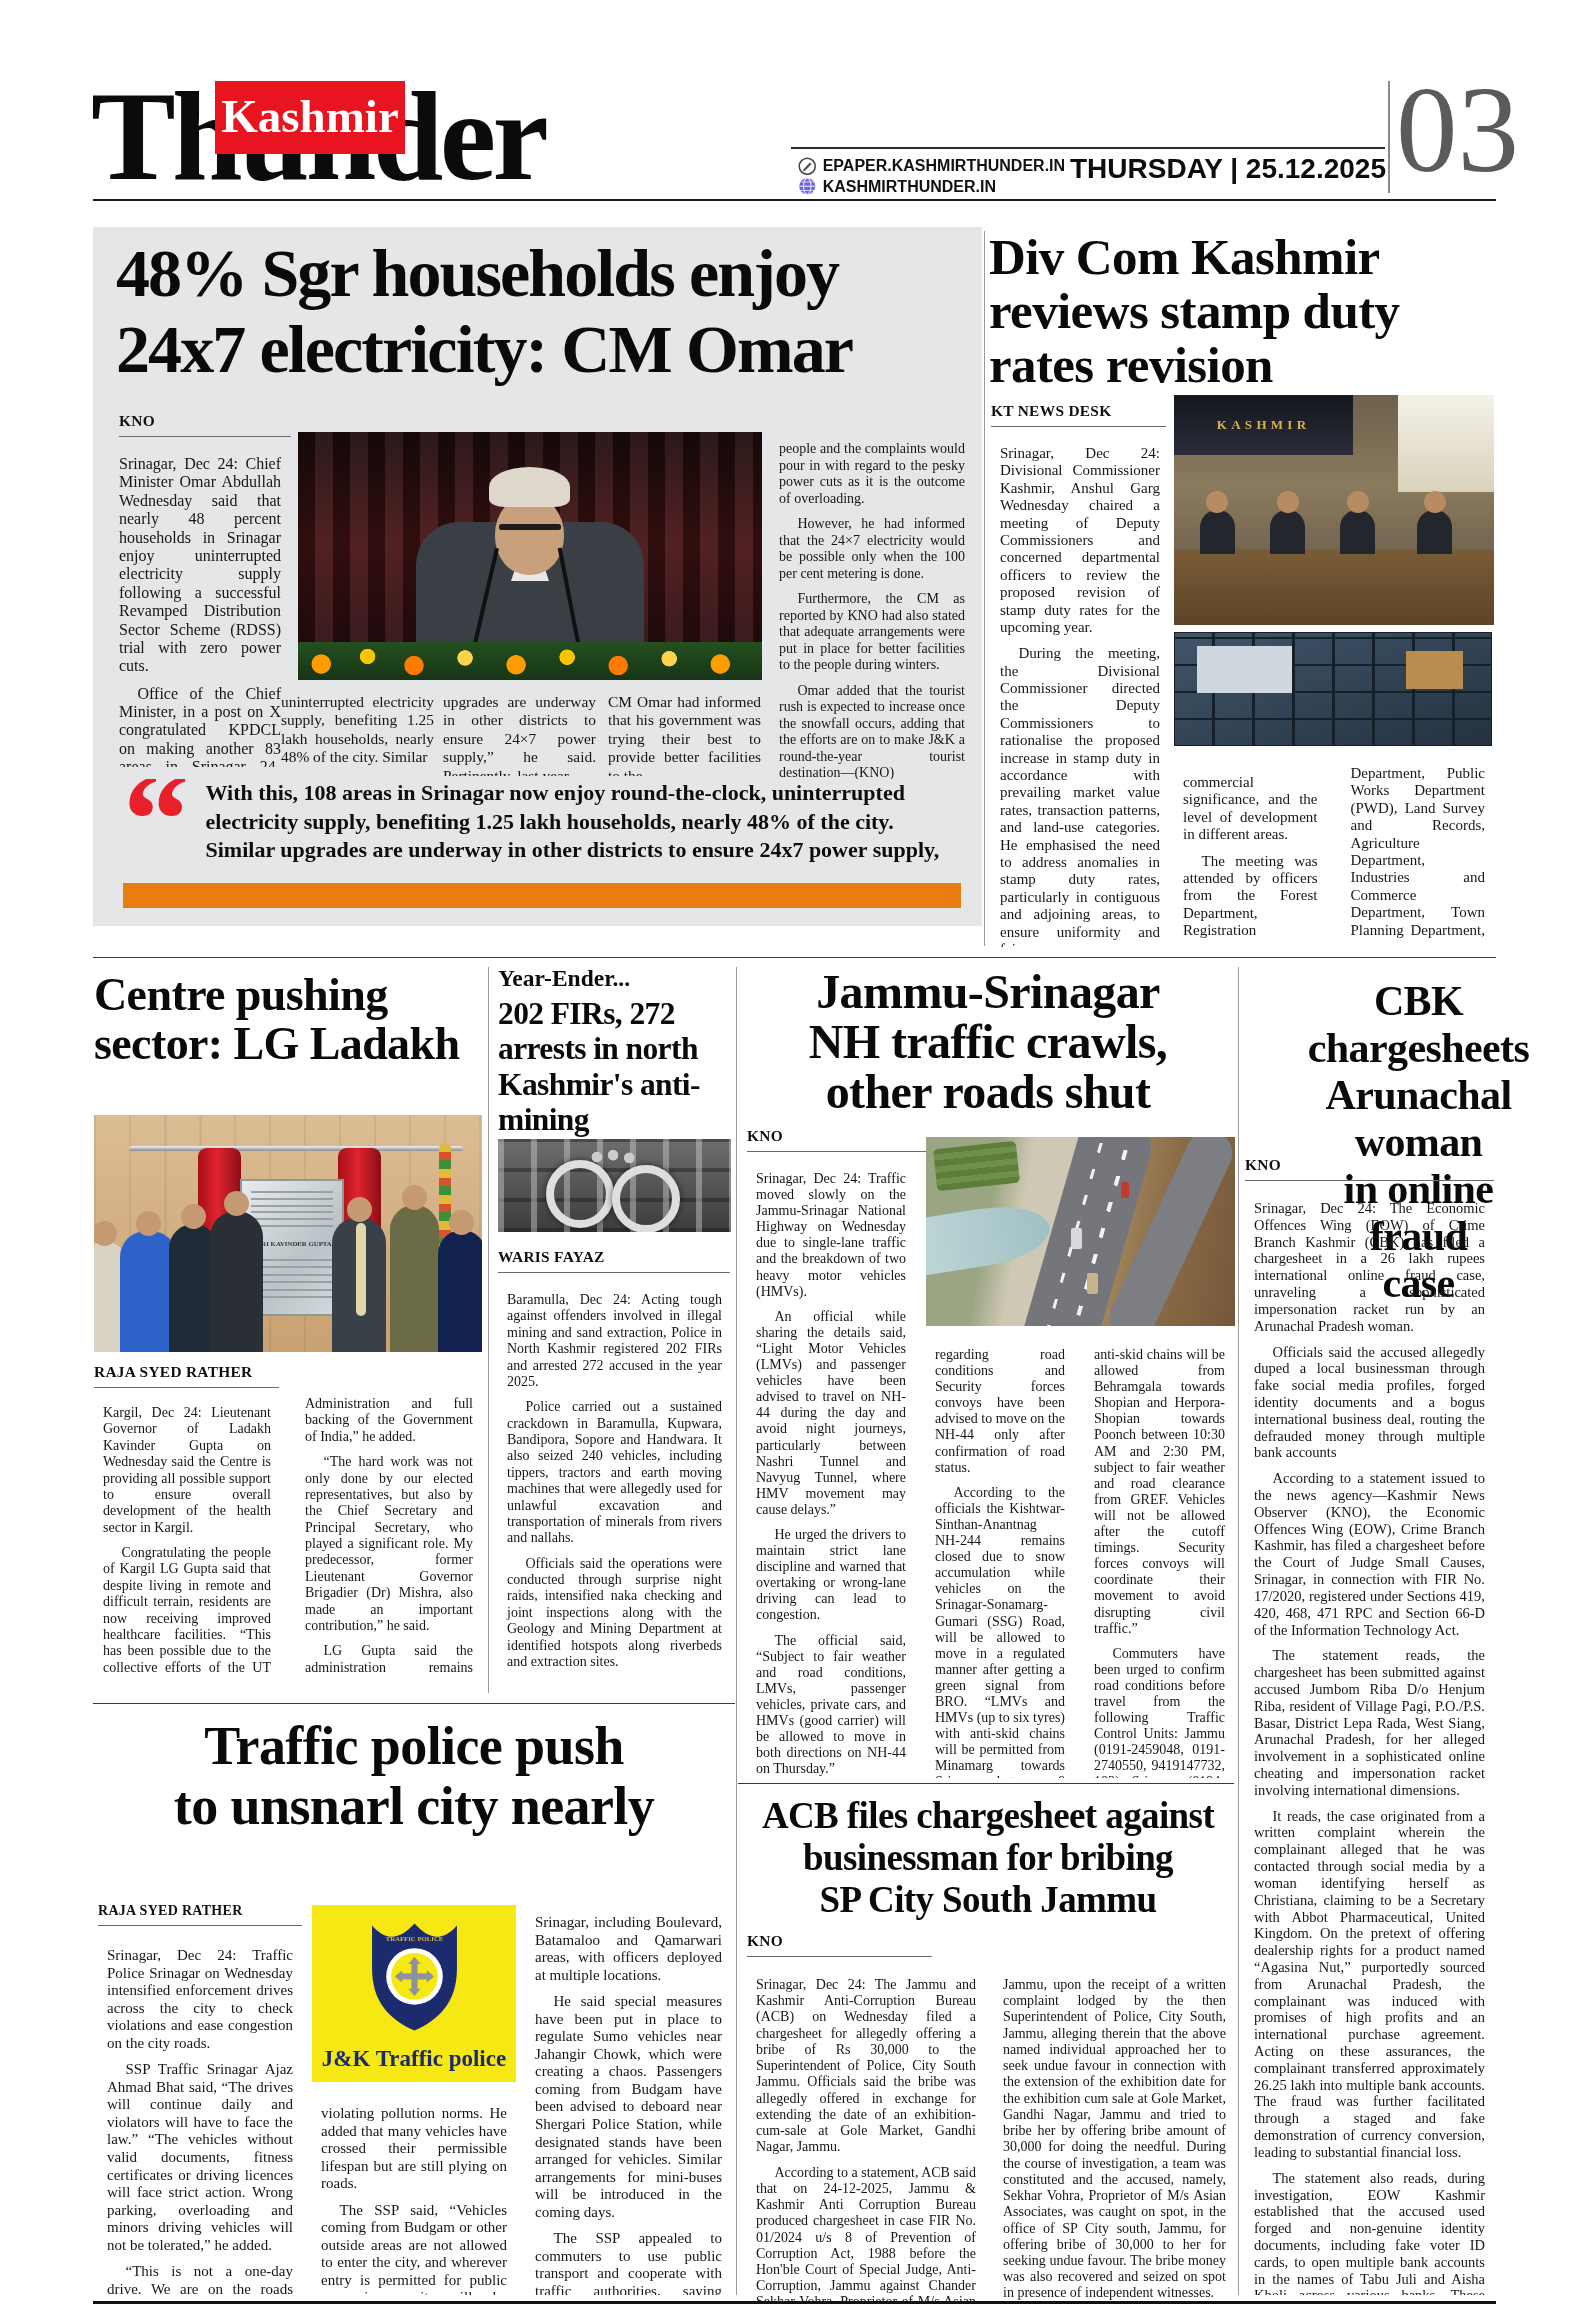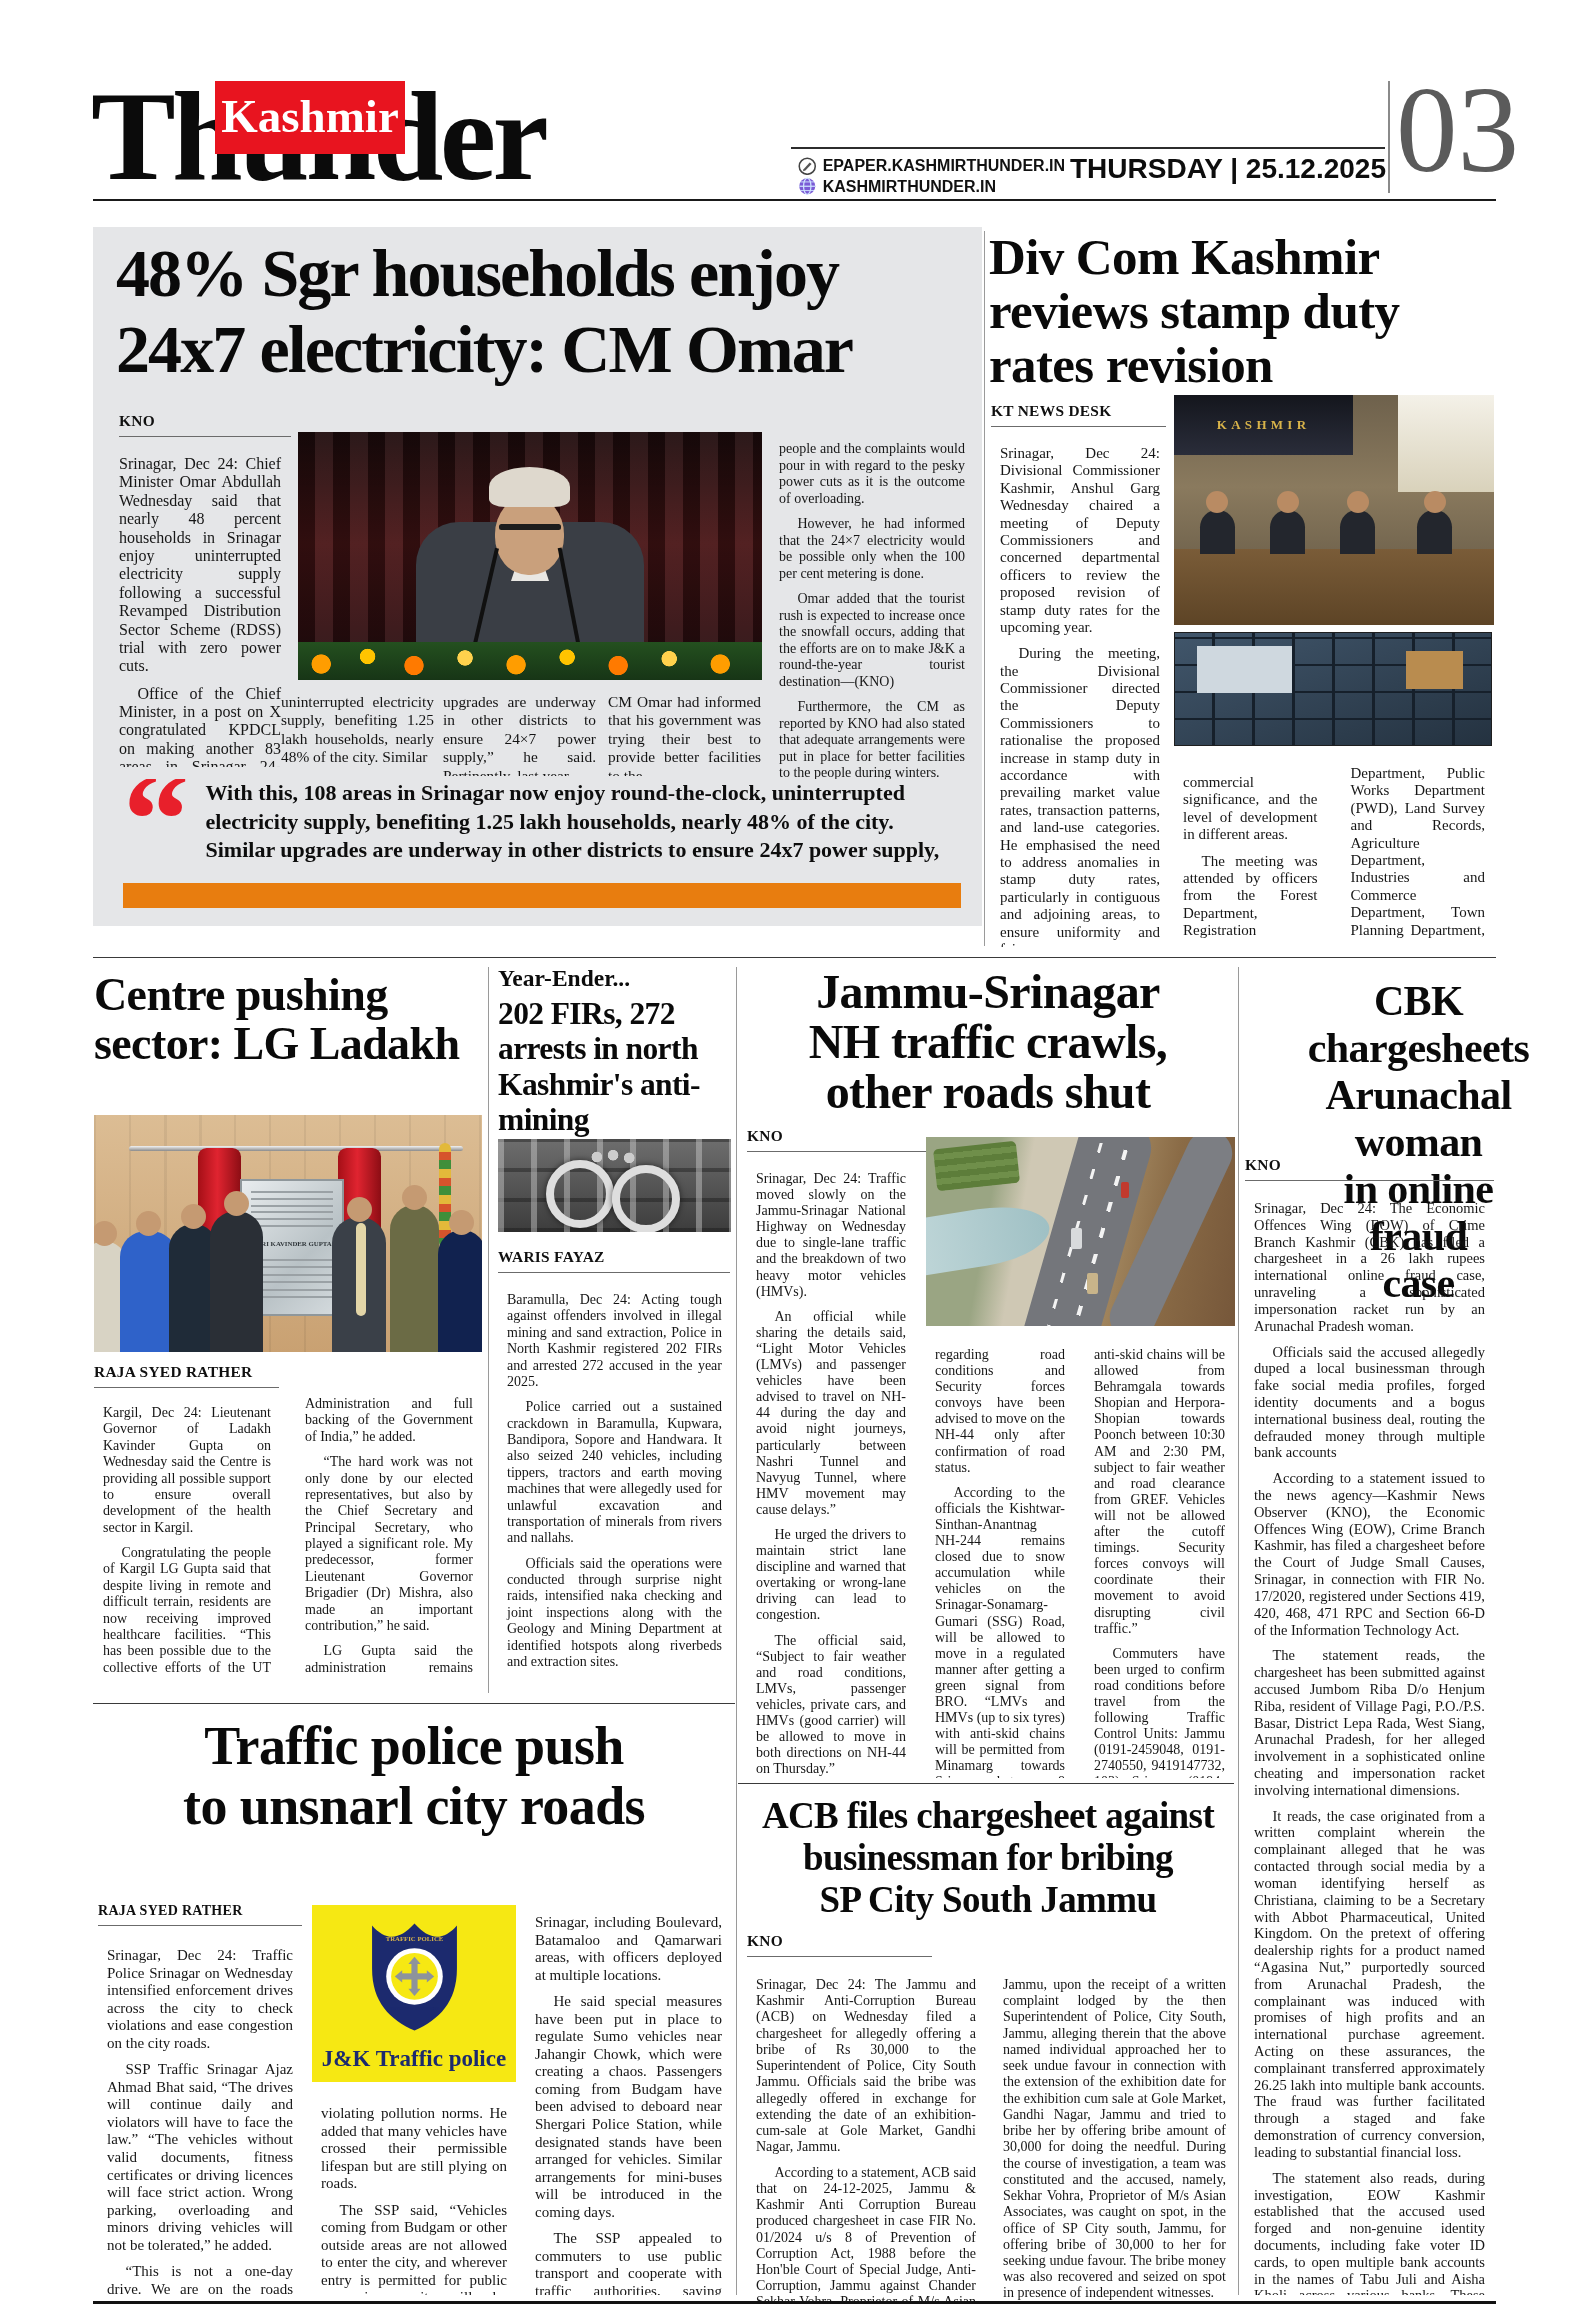--- a/index.html
+++ b/index.html
@@ -267,22 +267,22 @@
     <div class="lp-cap"></div>
     <div class="lp-glasses"></div>
     <div class="lp-mic lp-mic1"></div>
     <div class="lp-mic lp-mic2"></div>
     <div class="lp-flowers"></div>
   </div>
 
   <div class="body-text lead-col2">
       <p class="para">people and the complaints would pour in with regard to the pesky power cuts as it is the outcome of overloading.</p>
       <p class="para">However, he had informed that the 24×7 electricity would be possible only when the 100 per cent metering is done.</p>
+      <p class="para">Furthermore, the CM as reported by KNO had also stated that adequate arrangements were put in place for better facilities to the people during winters.</p>
       <p class="para">Omar added that the tourist rush is expected to increase once the snowfall occurs, adding that the efforts are on to make J&amp;K a round-the-year tourist destination—(KNO)</p>
-      <p class="para">Furthermore, the CM as reported by KNO had also stated that adequate arrangements were put in place for better facilities to the people during winters.</p>
     </div>
   <div class="lead-caption cap0">uninterrupted electricity supply, benefiting 1.25 lakh households, nearly 48% of the city. Similar</div>
   <div class="lead-caption cap1">upgrades are underway in other districts to ensure 24×7 power supply,” he said. Pertinently, last year,</div>
   <div class="lead-caption cap2">CM Omar had informed that his government was trying their best to provide better facilities to the</div>
 
   <div class="lead-quote">
     <span class="quote-mark">“</span>
     <div class="quote-text">With this, 108 areas in Srinagar now enjoy round-the-clock, uninterrupted electricity supply, benefiting 1.25 lakh households, nearly 48% of the city. Similar upgrades are underway in other districts to ensure 24x7 power supply,</div>
   </div>
   <div class="orange-bar"></div>
@@ -426,21 +426,21 @@
       <p class="para">Officials said the accused allegedly duped a local businessman through fake social media profiles, forged identity documents and a bogus international business deal, routing the defrauded money through multiple bank accounts</p>
       <p class="para">According to a statement issued to the news agency—Kashmir News Observer (KNO), the Economic Offences Wing (EOW), Crime Branch Kashmir, has filed a chargesheet before the Court of Judge Small Causes, Srinagar, in connection with FIR No. 17/2020, registered under Sections 419, 420, 468, 471 RPC and Section 66-D of the Information Technology Act.</p>
       <p class="para">The statement reads, the chargesheet has been submitted against accused Jumbom Riba D/o Henjum Riba, resident of Village Pagi, P.O./P.S. Basar, District Lepa Rada, West Siang, Arunachal Pradesh, for her alleged involvement in a sophisticated online cheating and impersonation racket involving international dimensions.</p>
       <p class="para">It reads, the case originated from a written complaint wherein the complainant alleged that he was contacted through social media by a woman identifying herself as Christiana, claiming to be a Secretary with Abbot Pharmaceutical, United Kingdom. On the pretext of offering dealership rights for a product named “Agasina Nut,” purportedly sourced from Arunachal Pradesh, the complainant was induced with promises of high profits and an international purchase agreement. Acting on these assurances, the complainant transferred approximately 26.25 lakh into multiple bank accounts. The fraud was further facilitated through a staged and fake demonstration of currency conversion, leading to substantial financial loss.</p>
       <p class="para">The statement also reads, during investigation, EOW Kashmir established that the accused used forged and non-genuine identity documents, including fake voter ID cards, to open multiple bank accounts in the names of Tabu Juli and Aisha Kholi across various banks. These accounts were operated by the accused herself and were used for routing, diversion, and withdrawal of funds. Transaction analysis revealed rapid inter-bank transfers and cash withdrawals, with no legitimate source of income to justify the credits.</p>
     </div>
 
   <div class="rule hdiv-left"></div>
   <h2 class="headline tp-headline">
       <p class="para">Traffic police push</p>
-      <p class="para">to unsnarl city roads</p>
+      <p class="para">to unsnarl city nearly</p>
     </h2>
   <div class="byline tp-byline">RAJA SYED RATHER</div>
   <div class="body-text tp-col1">
       <p class="para">Srinagar, Dec 24: Traffic Police Srinagar on Wednesday intensified enforcement drives across the city to check violations and ease congestion on the city roads.</p>
       <p class="para">SSP Traffic Srinagar Ajaz Ahmad Bhat said, “The drives will continue daily and violators will have to face the law.” “The vehicles without valid documents, fitness certificates or driving licences will face strict action. Wrong parking, overloading and minors driving vehicles will not be tolerated,” he added.</p>
       <p class="para">“This is not a one-day drive. We are on the roads every day and have further intensified enforcement to bring discipline on city roads,” the SSP said.</p>
     </div>
 
   <div class="photo tp-logo">
     <div class="tp-shield">

